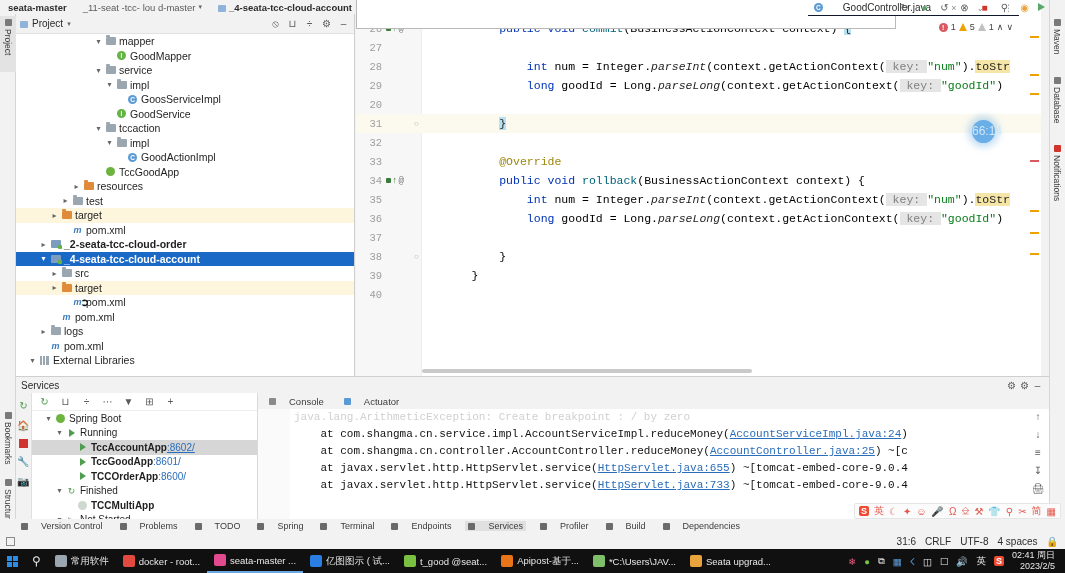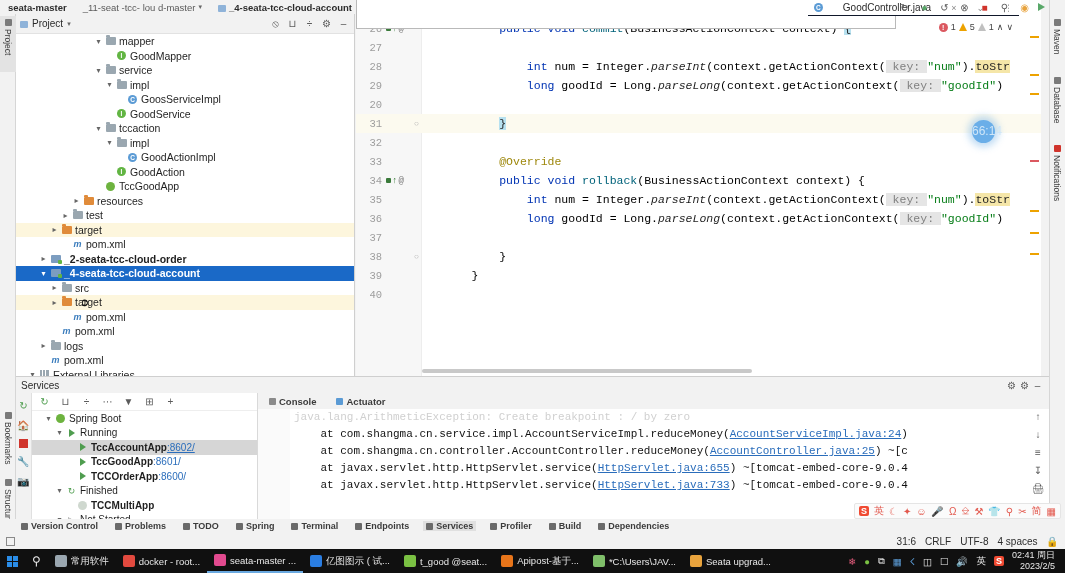--- a/index.html
+++ b/index.html
@@ -231,21 +231,21 @@
     display: flex; flex-direction: column; align-items: center; gap: 7px;
     font-size: 10px; color: #555;
   }
 
   
   .toolbar-bottom {
     position: absolute; left: 0; top: 519px; width: 1065px; height: 14px;
     background: #f2f2f2; display: flex; align-items: center; gap: 11px;
     padding-left: 18px; font-size: 9px; color: #3c3c3c;
   }
-  .tw { display: flex; align-items: center; gap: 3px; padding: 0 3px; font-weight: bold; }
+  .tw { display: flex; align-items: center; gap: 13px; padding: 0 3px; }
   .tw.active { background: #e0e0e0; }
   .tw .dot { width: 7px; height: 7px; background: #6a6a6a; border-radius: 1px; }
 
   
   .statusbar {
     position: absolute; left: 0; top: 533px; width: 1065px; height: 16px;
     background: #f2f2f2; display: flex; align-items: center;
     font-size: 10px; color: #2b2b2b; padding-left: 6px;
   }
   .statusbar .sright { margin-left: auto; display: flex; align-items: center; gap: 9px; padding-right: 6px; }
@@ -393,27 +393,20 @@
             <span class="ic-folder"></span>
           </span>
           <span class="lbl">impl</span>
         </div>
         <div class="row" style="padding-left: 99px;">
           <span class="arrow"></span>
           <span class="icn">
             <span class="ic-circ blue">C</span>
           </span>
           <span class="lbl">GoodActionImpl</span>
-        </div>
-        <div class="row" style="padding-left: 88px;">
-          <span class="arrow"></span>
-          <span class="icn">
-            <span class="ic-circ green">I</span>
-          </span>
-          <span class="lbl">GoodAction</span>
         </div>
         <div class="row" style="padding-left: 77px;">
           <span class="arrow"></span>
           <span class="icn">
             <span class="ic-spring"></span>
           </span>
           <span class="lbl">TccGoodApp</span>
         </div>
         <div class="row" style="padding-left: 55px;">
           <span class="arrow">▸</span>

